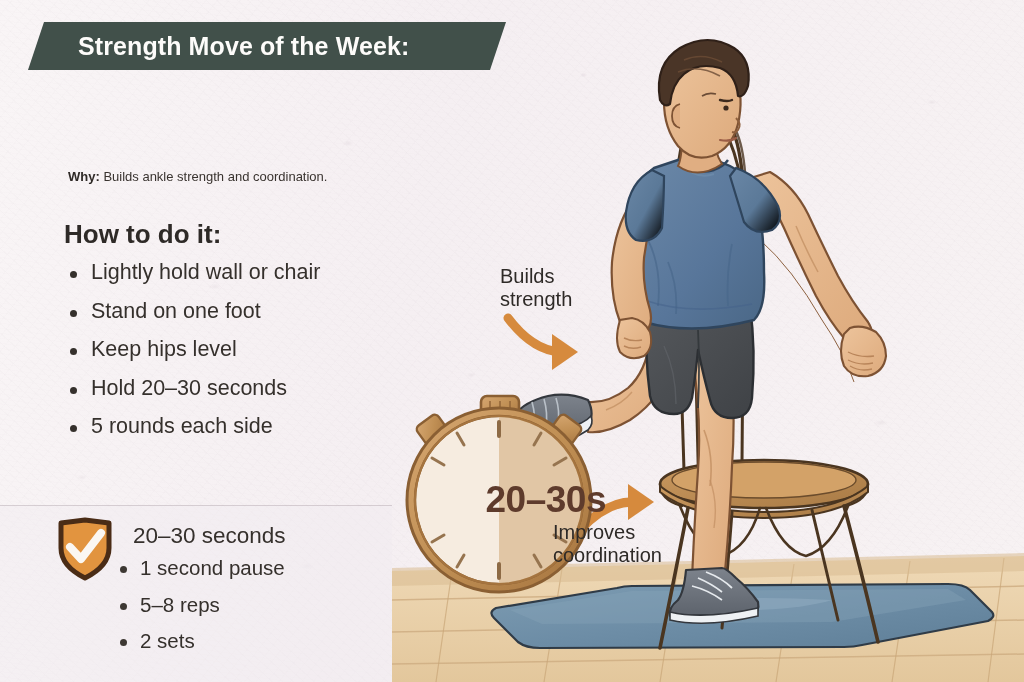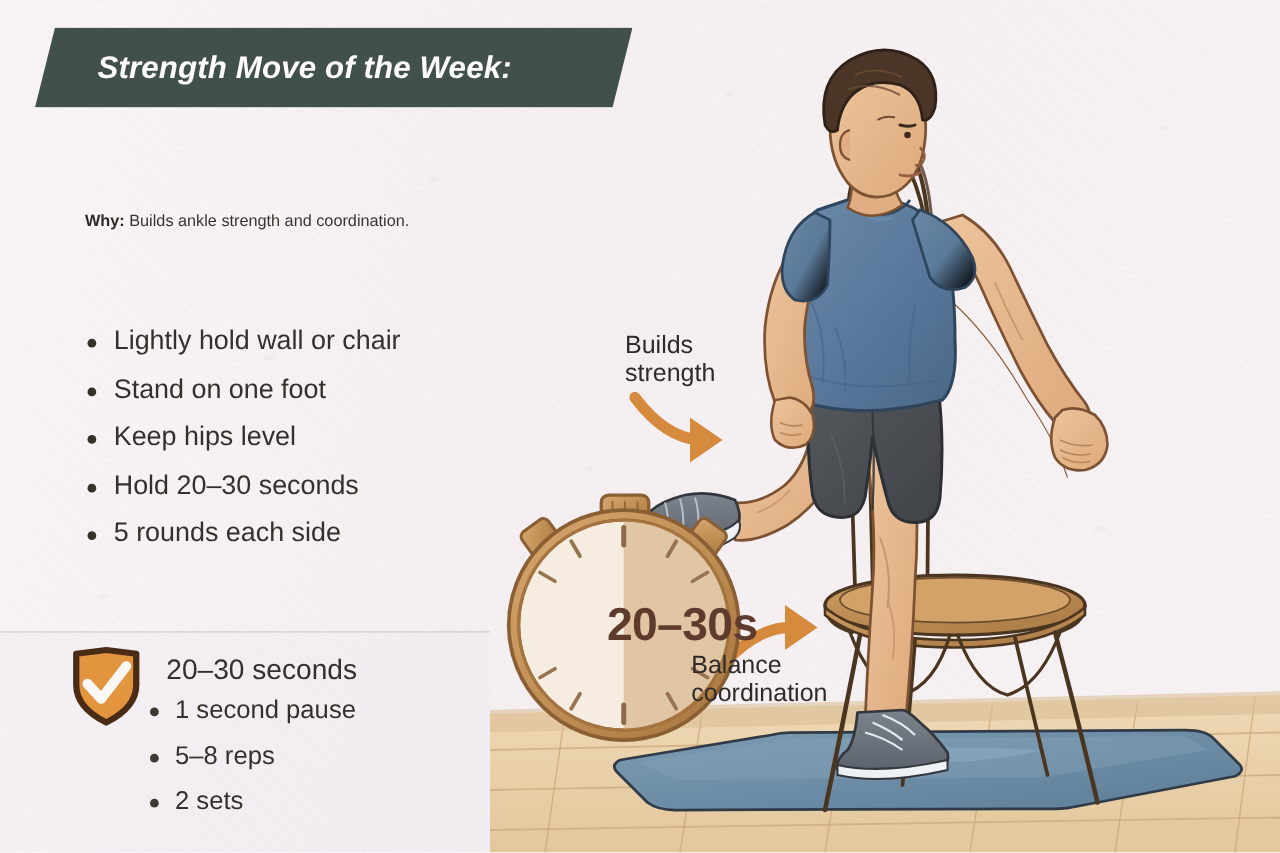--- a/index.html
+++ b/index.html
@@ -47,25 +47,25 @@
     background: rgba(186,174,183,.55);
   }
   .panel-lower {
     position: absolute; left: 0; top: 506px; width: 392px; height: 176px;
     background: rgba(241,236,239,.40);
   }
 
   
   .banner {
     position: absolute; left: 28px; top: 22px;
-    width: 478px; height: 64px;
+    width: 478px; height: 48px;
     background: #41504a;
     clip-path: polygon(16px 0, 100% 0, calc(100% - 16px) 100%, 0 100%);
     box-shadow: 0 2px 4px rgba(0,0,0,.16);
-    display: flex; align-items: center; font-style: italic;
+    display: flex; align-items: center;
   }
   .banner-text {
     color: #fdfcfa;
     font-size: 25px;
     font-weight: bold;
     letter-spacing: .1px;
     padding-left: 50px;
     white-space: nowrap;
   }
 
@@ -401,34 +401,35 @@
       </g>
     </svg>
 
     <div class="sw-label">20–30s</div>
 
     <div class="callout callout-strength">
       <div>Builds</div>
       <div>strength</div>
     </div>
     <div class="callout callout-coord">
-      <div>Balance</div>
+      <div>Improves</div>
       <div>coordination</div>
     </div>
   </div>
 
   <div class="banner">
     <div class="banner-text">Strength Move of the Week:</div>
   </div>
 
 
   <div class="why">
     <b>Why:</b><span> Builds ankle strength and coordination.</span>
   </div>
 
+  <div class="howto">How to do it:</div>
 
   <ul class="steps">
     <li>Lightly hold wall or chair</li>
     <li>Stand on one foot</li>
     <li>Keep hips level</li>
     <li>Hold 20–30 seconds</li>
     <li>5 rounds each side</li>
   </ul>
 
   <div class="badge-shield">

